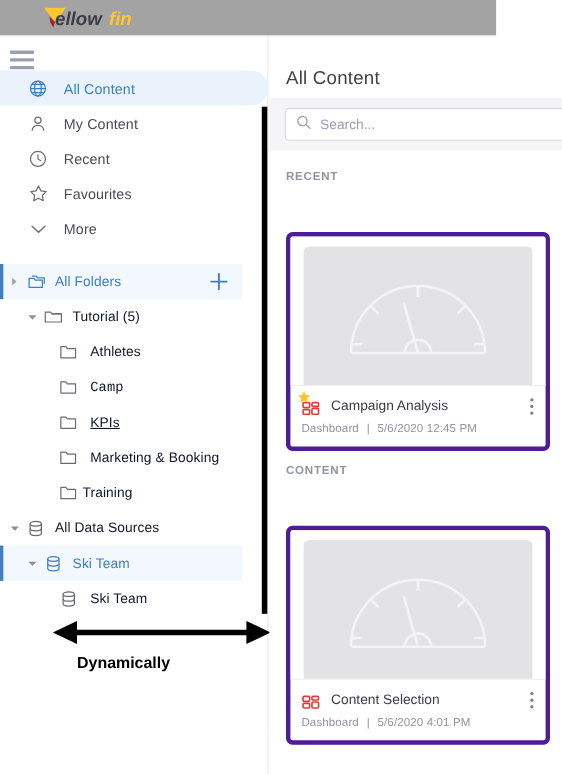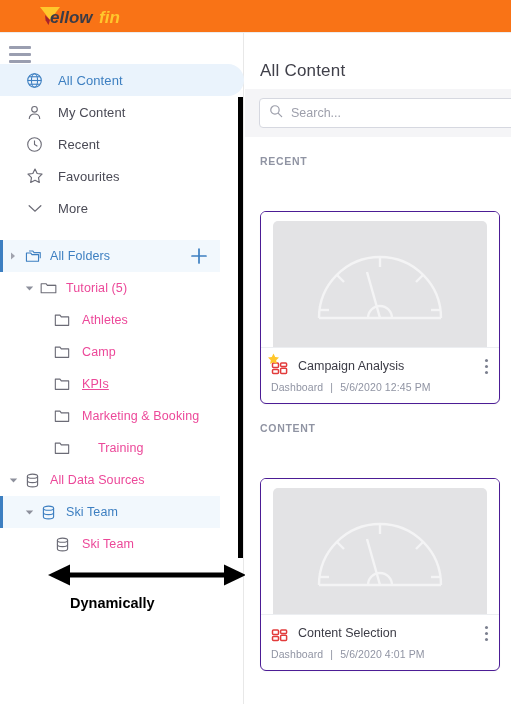--- a/index.html
+++ b/index.html
@@ -6,22 +6,22 @@
   html, body {
     width: 511px; height: 704px;
     font-family: "Liberation Sans", sans-serif;
     background: #ffffff;
     overflow: hidden;
   }
   #app { position: relative; width: 511px; height: 704px; background:#fff; }
 
   
   .logobar {
-    position: absolute; left:0; top:0; width:511px; height:33px;
-    background:#f97316; border-bottom:1px solid #ececec;
+    position: absolute; left:0; top:0; width:451px; height:33px;
+    background:#a3a3a3; border-bottom:1px solid #ececec;
   }
   .logo { position:absolute; left:38px; top:3px; height:26px; display:flex; align-items:center; }
   .logo svg { display:block; }
 
   
   .sidebar {
     position:absolute; left:0; top:33px; width:244px; height:671px;
     background:#ffffff; border-right:1px solid #e8e8e8;
   }
   .hamburger { position:absolute; left:6px; top:10px; width:28px; height:22px;
@@ -34,21 +34,21 @@
     padding-left:26px; cursor:pointer;
   }
   .navrow .ico { width:26px; display:flex; align-items:center; justify-content:flex-start; flex:none; }
   .navrow .lbl { font-size:13px; color:#4a4a55; margin-left:6px; letter-spacing:.1px; }
   .navrow.sel { background:#eaf3fc; border-top-right-radius:16px; border-bottom-right-radius:16px; width:244px; }
   .navrow.sel .lbl { color:#3d7fc1; }
 
   
   .tree { position:absolute; left:0; top:207px; width:220px; }
   .trow { position:relative; height:32px; display:flex; align-items:center; cursor:pointer; }
-  .trow .lbl { font-size:12.5px; color:#ec4899; letter-spacing:.1px; }
+  .trow .lbl { font-size:12.5px; color:#0f172a; letter-spacing:.1px; }
   .trow.hl { background:#f2f8fd; }
   .trow.hl::before {
     content:""; position:absolute; left:0; top:0; width:3px; height:100%; background:#3d7fc1;
   }
   .trow.blue .lbl { color:#3d7fc1; }
   .caret { width:14px; flex:none; display:flex; align-items:center; justify-content:center; }
   .caret svg { display:block; }
   .ticon { width:24px; flex:none; display:flex; align-items:center; justify-content:center; }
   .plusbtn { position:absolute; right:12px; top:50%; transform:translateY(-50%);
      width:18px; height:18px; cursor:pointer; }
@@ -74,21 +74,21 @@
     border:none; outline:none; font-size:12.5px; color:#55555f;
     font-family:"Liberation Sans", sans-serif; background:transparent; width:230px;
   }
   .searchbox input::placeholder { color:#9d9fab; }
 
   .sechead { position:absolute; left:15px; font-size:10.5px; font-weight:bold;
      color:#9094a3; letter-spacing:.7px; }
 
   .card {
     position:absolute; left:15px; width:240px;
-    background:#fff; border:1px solid #4c1d95; border-radius:6px; overflow:hidden;
+    background:#fff; border:4px solid #4c1d95; border-radius:6px; overflow:hidden;
     box-shadow:0 1px 2px rgba(0,0,0,.03);
   }
   .thumb { height:135px; background:#fff; padding:9px 12px 0 12px; }
   .thumbinner { width:100%; height:100%; background:#e3e3e5;
      border-top-left-radius:5px; border-top-right-radius:5px;
      display:flex; align-items:center; justify-content:center; overflow:hidden; }
   .cardfoot { border-top:1px solid #eceef1; padding:9px 10px 10px 10px; position:relative; }
   .cardtitlerow { display:flex; align-items:center; gap:9px; }
   .dashicon { position:relative; width:18px; height:18px; flex:none; }
   .cardtitle { font-size:12.5px; color:#3c3c46; }
@@ -223,21 +223,21 @@
         <span class="lbl" style="margin-left:8px;">Athletes</span>
       </div>
 
       <div class="trow" style="padding-left:36px;">
         <span class="caret"></span>
         <span class="ticon">
           <svg width="18" height="16" viewBox="0 0 20 18" fill="none" stroke="#6b6b76" stroke-width="1.25" stroke-linejoin="round">
             <path d="M2.5 15V3.5h5.2l1.5 2h8.3V15z"></path>
           </svg>
         </span>
-        <span class="lbl" style="margin-left:8px;">Camp</span>
+        <span class="lbl" style="margin-left:8px;font-family:Liberation Mono, monospace;">Camp</span>
       </div>
 
       <div class="trow" style="padding-left:36px;">
         <span class="caret"></span>
         <span class="ticon">
           <svg width="18" height="16" viewBox="0 0 20 18" fill="none" stroke="#6b6b76" stroke-width="1.25" stroke-linejoin="round">
             <path d="M2.5 15V3.5h5.2l1.5 2h8.3V15z"></path>
           </svg>
         </span>
         <span class="lbl" style="margin-left:8px;text-decoration:underline;">KPIs</span>
@@ -253,21 +253,21 @@
         <span class="lbl" style="margin-left:8px;">Marketing &amp; Booking</span>
       </div>
 
       <div class="trow" style="padding-left:36px;">
         <span class="caret"></span>
         <span class="ticon">
           <svg width="18" height="16" viewBox="0 0 20 18" fill="none" stroke="#6b6b76" stroke-width="1.25" stroke-linejoin="round">
             <path d="M2.5 15V3.5h5.2l1.5 2h8.3V15z"></path>
           </svg>
         </span>
-        <span class="lbl" style="margin-left:24px;">Training</span>
+        <span class="lbl" style="margin-left:1px;">Training</span>
       </div>
 
       <div class="trow" style="padding-left:6px;">
         <span class="caret">
           <svg width="9" height="9" viewBox="0 0 9 9">
               <path d="M0.8 2.6h7.4L4.5 6.6Z" fill="#8d909c"></path>
             </svg>
         </span>
         <span class="ticon">
           <svg width="17" height="17" viewBox="0 0 18 18" fill="none" stroke="#6b6b76" stroke-width="1.2">

